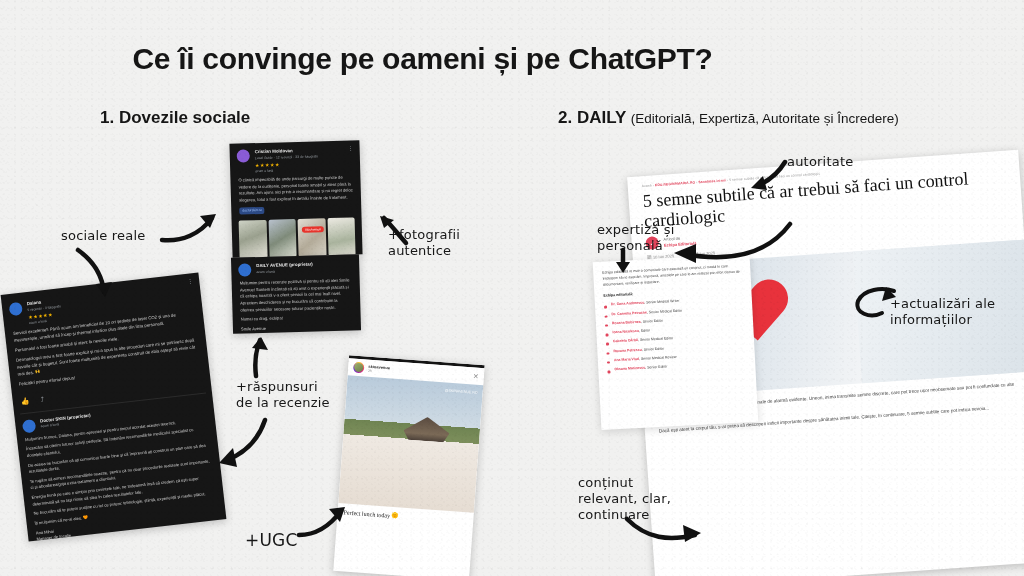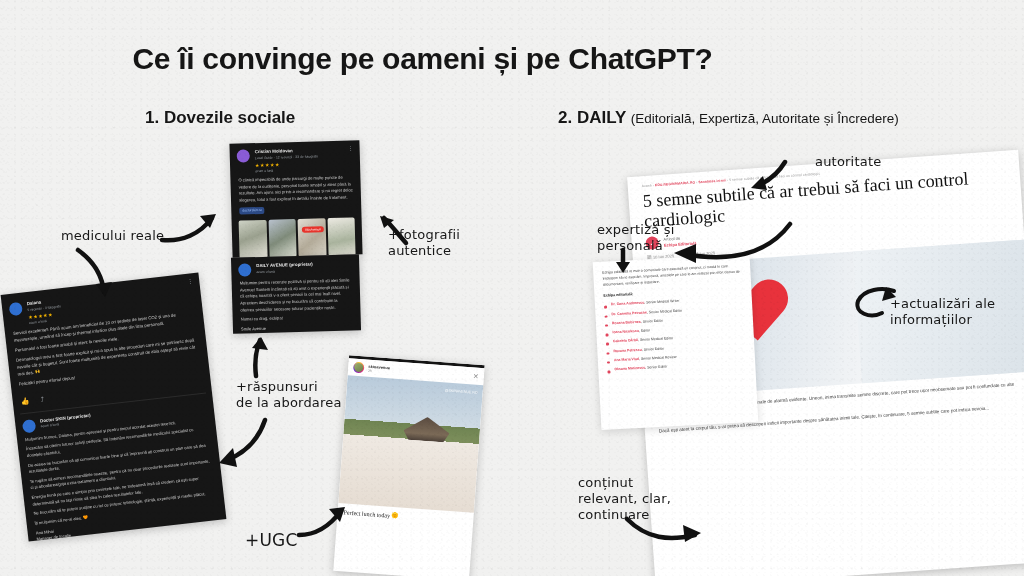--- a/index.html
+++ b/index.html
@@ -23,21 +23,21 @@
     background-size:7px 7px,11px 11px,9px 9px,13px 13px,6px 6px,10px 10px;
   }
 
   
   .slide-title{
     position:absolute;top:42px;left:0;width:845px;text-align:center;
     font-size:30px;font-weight:700;letter-spacing:-.3px;color:#161616;
   }
   .sec-head{position:absolute;font-size:17px;font-weight:700;color:#161616;white-space:nowrap;}
   .sec-head .sub{font-weight:400;font-size:13.5px;}
-  #sec1{left:100px;top:108px;margin-left:45px;}
+  #sec1{left:100px;top:108px;}
   #sec2{left:558px;top:108px;}
 
   
   .ann{
     position:absolute;font-family:"DejaVu Sans",sans-serif;
     font-size:13px;line-height:1.22;color:#171717;white-space:pre-line;
     letter-spacing:.2px;z-index:40;
   }
   .arrow{position:absolute;z-index:41;pointer-events:none;}
   .arrow svg{display:block;overflow:visible;}
@@ -279,21 +279,21 @@
   <div class="ed-li"><b>Dr. Oana Andreescu</b>, <span>Senior Medical Writer</span></div>
   <div class="ed-li"><b>Dr. Cornelia Petrache</b>, <span>Senior Medical Editor</span></div>
   <div class="ed-li"><b>Roxana Bobirnea</b>, <span>Senior Editor</span></div>
   <div class="ed-li"><b>Ioana Nicolescu</b>, <span>Editor</span></div>
   <div class="ed-li"><b>Gabriela Gârbă</b>, <span>Senior Medical Editor</span></div>
   <div class="ed-li"><b>Roxana Petrescu</b>, <span>Senior Editor</span></div>
   <div class="ed-li"><b>Ana Maria Vlad</b>, <span>Senior Medical Review</span></div>
   <div class="ed-li"><b>Oksana Marinescu</b>, <span>Senior Editor</span></div>
 </div>
 
-<div class="ann" style="left:61px;top:228px;">medicului reale</div>
+<div class="ann" style="left:61px;top:228px;">sociale reale</div>
 <div class="arrow" style="left:72px;top:248px;">
   <svg width="46" height="52">
       <path d="M6 2 C20 12, 30 26, 32 44" stroke="#111" stroke-width="4.5" fill="none" stroke-linecap="round"></path>
       <path d="M24 36 L33 49 L40 34" fill="#111"></path>
     </svg>
 </div>
 <div class="arrow" style="left:160px;top:212px;">
   <svg width="60" height="36">
       <path d="M2 28 C22 30, 40 22, 52 6" stroke="#111" stroke-width="4.5" fill="none" stroke-linecap="round"></path>
       <path d="M40 4 L56 2 L50 16" fill="#111"></path>
@@ -303,21 +303,21 @@
 <div class="ann" style="left:388px;top:227px;">+fotografii
 autentice</div>
 <div class="arrow" style="left:378px;top:214px;">
   <svg width="34" height="32">
       <path d="M28 29 C20 20, 14 12, 6 4" stroke="#111" stroke-width="4.5" fill="none" stroke-linecap="round"></path>
       <path d="M2 2 L16 6 L6 14" fill="#111"></path>
     </svg>
 </div>
 
 <div class="ann" style="left:236px;top:379px;">+răspunsuri
-de la abordarea</div>
+de la recenzie</div>
 <div class="arrow" style="left:242px;top:336px;">
   <svg width="30" height="42">
       <path d="M14 40 C12 24, 14 14, 18 4" stroke="#111" stroke-width="4.5" fill="none" stroke-linecap="round"></path>
       <path d="M10 12 L19 1 L26 14" fill="#111"></path>
     </svg>
 </div>
 <div class="arrow" style="left:213px;top:418px;">
   <svg width="56" height="52">
       <path d="M52 2 C46 20, 34 34, 14 42" stroke="#111" stroke-width="4.5" fill="none" stroke-linecap="round"></path>
       <path d="M20 30 L6 45 L24 49" fill="#111"></path>
@@ -325,21 +325,21 @@
 </div>
 
 <div class="ann" style="left:245px;top:530px;font-size:17px;">+UGC</div>
 <div class="arrow" style="left:297px;top:505px;">
   <svg width="52" height="34">
       <path d="M2 30 C18 30, 32 22, 44 6" stroke="#111" stroke-width="4.5" fill="none" stroke-linecap="round"></path>
       <path d="M32 4 L48 2 L43 17" fill="#111"></path>
     </svg>
 </div>
 
-<div class="ann" style="left:787px;top:154px;padding-left:28px;">autoritate</div>
+<div class="ann" style="left:787px;top:154px;">autoritate</div>
 <div class="arrow" style="left:745px;top:158px;">
   <svg width="44" height="34">
       <path d="M40 4 C34 14, 26 22, 12 28" stroke="#111" stroke-width="4.5" fill="none" stroke-linecap="round"></path>
       <path d="M18 18 L6 30 L22 32" fill="#111"></path>
     </svg>
 </div>
 
 <div class="ann" style="left:597px;top:222px;">expertiză și
 personală</div>
 <div class="arrow" style="left:613px;top:248px;">

